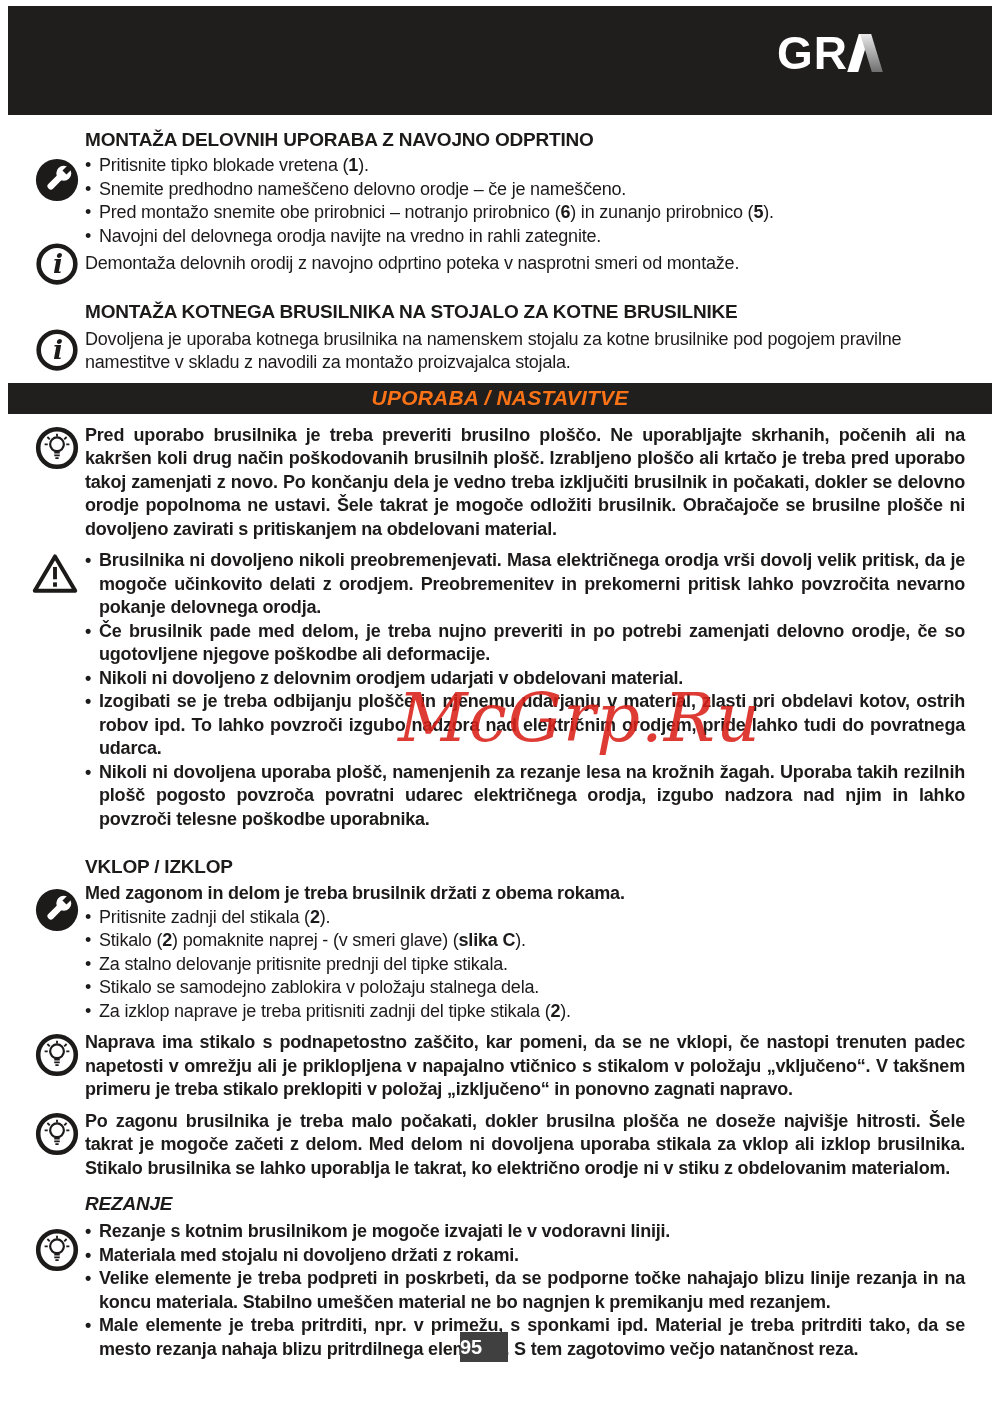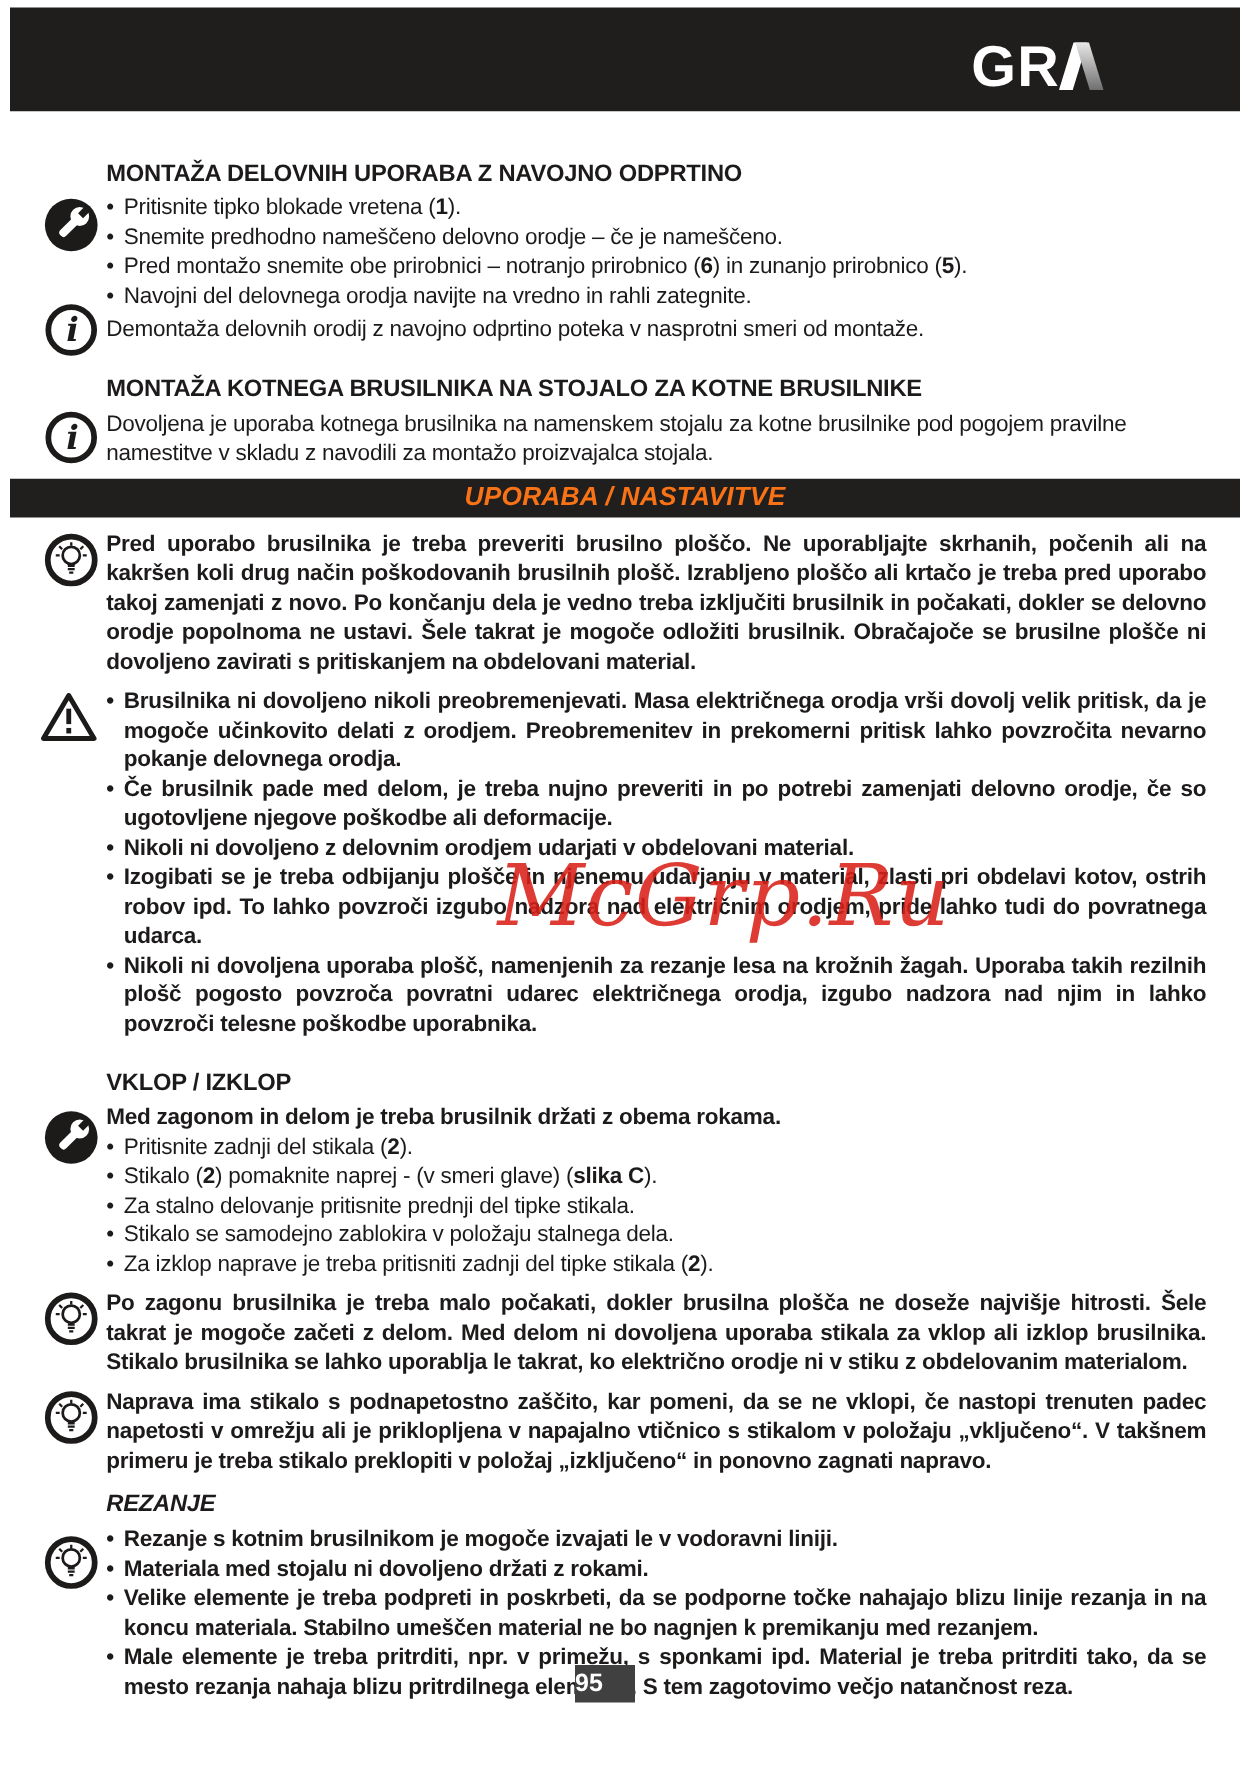--- a/index.html
+++ b/index.html
@@ -1,19 +1,19 @@
 <!DOCTYPE html>
 <html><head>
 <meta charset="utf-8">
 <style>
   html,body{margin:0;padding:0;background:#fff;}
   .page{position:relative;width:1000px;height:1415px;background:#fff;overflow:hidden;
         font-family:"Liberation Sans",sans-serif;color:#1d1a1a;}
   
-  .header-bar{position:absolute;left:8px;top:6px;width:984px;height:83px;background:#201d1d;}
+  .header-bar{position:absolute;left:8px;top:6px;width:984px;height:109px;background:#201d1d;}
   .logo{position:absolute;right:112px;top:24px;display:flex;align-items:center;
         font-weight:700;font-size:46px;color:#fff;letter-spacing:1px;line-height:1;}
   .logo .txt{display:inline-block;}
   .logo .slashes{display:inline-flex;margin:0 3px 0 5px;height:38px;align-items:flex-end;}
   .logo .sl{display:inline-block;width:11px;height:38px;}
   .logo .sl1{background:#fff;transform:skewX(-17deg);margin-right:2px;}
   .logo .sl2{background:linear-gradient(180deg,#e8e8e8,#6f6f6f);transform:skewX(17deg);}
   
   .content{position:absolute;left:85px;top:103px;width:880px;font-size:18px;line-height:23.5px;
            letter-spacing:-0.2px;}
@@ -205,33 +205,33 @@
 
     <div class="block bold justify" style="margin-top:8px;">
       <span class="sideicon" style="top:2px;">
         <svg viewBox="0 0 48 48" width="44" height="44">
           <circle cx="24" cy="24" r="20.5" fill="none" stroke="#1d1a1a" stroke-width="5"></circle>
           <circle cx="24" cy="20" r="7.5" fill="none" stroke="#1d1a1a" stroke-width="2.4"></circle>
           <path d="M21 29 h6 M21 32 h6 M22.2 35 h3.6" stroke="#1d1a1a" stroke-width="2"></path>
           <path d="M24 8.5 v3 M13.5 12 l2.6 2.6 M34.5 12 l-2.6 2.6 M10.5 20 h3.4 M34.1 20 h3.4" stroke="#1d1a1a" stroke-width="2"></path>
         </svg>
       </span>
-      <div>Po zagonu brusilnika je treba malo počakati, dokler brusilna plošča ne doseže najvišje hitrosti. Šele takrat je mogoče začeti z delom. Med delom ni dovoljena uporaba stikala za vklop ali izklop brusilnika. Stikalo brusilnika se lahko uporablja le takrat, ko električno orodje ni v stiku z obdelovanim materialom.</div>
+      <div>Naprava ima stikalo s podnapetostno zaščito, kar pomeni, da se ne vklopi, če nastopi trenuten padec napetosti v omrežju ali je priklopljena v napajalno vtičnico s stikalom v položaju „vključeno“. V takšnem primeru je treba stikalo preklopiti v položaj „izključeno“ in ponovno zagnati napravo.</div>
     </div>
 
     <div class="block bold justify" style="margin-top:8px;">
       <span class="sideicon" style="top:2px;">
         <svg viewBox="0 0 48 48" width="44" height="44">
           <circle cx="24" cy="24" r="20.5" fill="none" stroke="#1d1a1a" stroke-width="5"></circle>
           <circle cx="24" cy="20" r="7.5" fill="none" stroke="#1d1a1a" stroke-width="2.4"></circle>
           <path d="M21 29 h6 M21 32 h6 M22.2 35 h3.6" stroke="#1d1a1a" stroke-width="2"></path>
           <path d="M24 8.5 v3 M13.5 12 l2.6 2.6 M34.5 12 l-2.6 2.6 M10.5 20 h3.4 M34.1 20 h3.4" stroke="#1d1a1a" stroke-width="2"></path>
         </svg>
       </span>
-      <div>Naprava ima stikalo s podnapetostno zaščito, kar pomeni, da se ne vklopi, če nastopi trenuten padec napetosti v omrežju ali je priklopljena v napajalno vtičnico s stikalom v položaju „vključeno“. V takšnem primeru je treba stikalo preklopiti v položaj „izključeno“ in ponovno zagnati napravo.</div>
+      <div>Po zagonu brusilnika je treba malo počakati, dokler brusilna plošča ne doseže najvišje hitrosti. Šele takrat je mogoče začeti z delom. Med delom ni dovoljena uporaba stikala za vklop ali izklop brusilnika. Stikalo brusilnika se lahko uporablja le takrat, ko električno orodje ni v stiku z obdelovanim materialom.</div>
     </div>
 
     <h3 class="h-sec" style="margin-top:12px;font-style:italic;">REZANJE</h3>
 
     <div class="block bold-list" style="margin-top:4px;">
       <span class="sideicon" style="top:8px;">
         <svg viewBox="0 0 48 48" width="44" height="44">
           <circle cx="24" cy="24" r="20.5" fill="none" stroke="#1d1a1a" stroke-width="5"></circle>
           <circle cx="24" cy="20" r="7.5" fill="none" stroke="#1d1a1a" stroke-width="2.4"></circle>
           <path d="M21 29 h6 M21 32 h6 M22.2 35 h3.6" stroke="#1d1a1a" stroke-width="2"></path>

